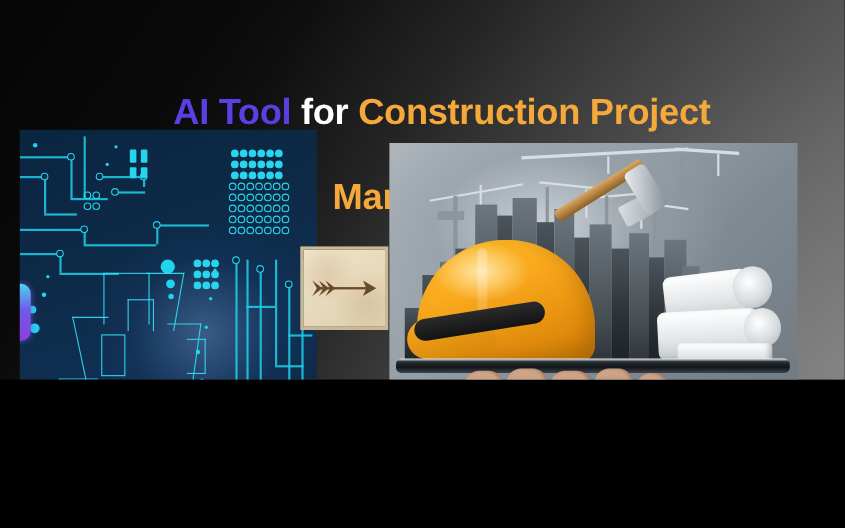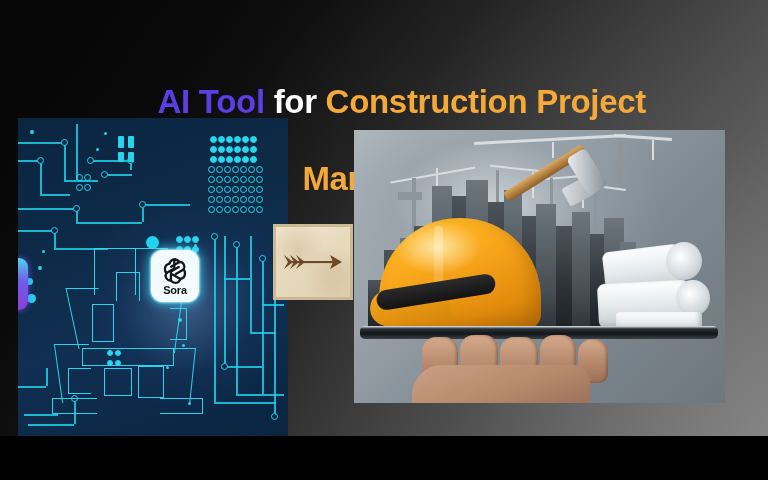--- a/index.html
+++ b/index.html
@@ -2,21 +2,21 @@
 <html><head>
 <meta charset="utf-8">
 <style>
   html,body{margin:0;padding:0;}
   body{
     width:768px;height:480px;overflow:hidden;
     font-family:"Liberation Sans",sans-serif;
     background:#000;
   }
   #stage{
-    position:relative;width:768px;height:436px;overflow:hidden;
+    position:relative;width:768px;height:345px;overflow:hidden;
     background:
       radial-gradient(circle at 100% 100%, rgba(150,150,150,.55) 0%, rgba(120,120,120,.25) 35%, rgba(0,0,0,0) 70%),
       linear-gradient(125deg,#050505 0%,#0a0a0a 22%,#1b1b1b 45%,#3a3a3a 66%,#585858 84%,#6e6e6e 100%);
   }
 
   
   #title{
     position:absolute;left:0;right:0;top:22px;
     text-align:center;line-height:1.17;
     font-weight:bold;font-size:33px;letter-spacing:-.3px;
@@ -349,39 +349,20 @@
       <div class="stroke" style="left:30px;top:100px;width:90px;height:16px;"></div>
 
       <div class="stroke" style="left:40px;top:56px;width:20px;height:36px;"></div>
       <div class="stroke" style="left:64px;top:24px;width:22px;height:28px;border-bottom:none;"></div>
       <div class="stroke" style="left:52px;top:120px;width:26px;height:26px;"></div>
       <div class="stroke" style="left:86px;top:118px;width:24px;height:30px;"></div>
       <div class="stroke" style="left:16px;top:120px;width:22px;height:24px;border-right:none;"></div>
       <div class="stroke" style="left:118px;top:60px;width:16px;height:30px;border-left:none;"></div>
     </div>
 
-    <div id="sora-icon">
-      <svg class="knot" viewBox="0 0 64 64" aria-hidden="true">
-        <g fill="none" stroke="#14171c" stroke-width="5.2" stroke-linecap="round" stroke-linejoin="round">
-          <path d="M32 8c-6 0-11 3.8-12.8 9.2"></path>
-          <path d="M19.2 17.2C13.5 18.6 9 23.9 9 30.4c0 3.3 1.2 6.3 3.2 8.6"></path>
-          <path d="M12.2 39c-2 3.3-2.3 7.6-.3 11.2 2.2 3.9 6.4 6 10.6 5.7"></path>
-          <path d="M22.5 55.9c2.1 3.3 5.8 5.5 10 5.5 5.6 0 10.4-3.8 11.9-8.9"></path>
-          <path d="M44.4 52.5c5.8-1.2 10.5-6.6 10.5-13.2 0-3.3-1.2-6.3-3.2-8.6"></path>
-          <path d="M51.7 30.7c2.1-3.3 2.4-7.7.4-11.3-2.2-3.9-6.4-6-10.6-5.7"></path>
-          <path d="M41.5 13.7C39.4 10.3 35.7 8 31.5 8"></path>
-          <path d="M23 24.5l18-10.4"></path>
-          <path d="M12.4 38.9l18-10.4V8.2"></path>
-          <path d="M22.8 55.8V35.3l17.8-10.3"></path>
-          <path d="M44.2 52.6l-17.8-10.3"></path>
-          <path d="M51.6 30.8l-17.8 10.3"></path>
-        </g>
-      </svg>
-      <div id="sora-label">Sora</div>
-    </div>
 
     <div id="side-tab">
       <span>x</span>
     </div>
   </div>
 
   <div id="arrow-card">
     <svg width="62" height="22" viewBox="0 0 62 22" aria-hidden="true">
 
       <rect x="8" y="10" width="44" height="2.1" fill="#6b4a28"></rect>

